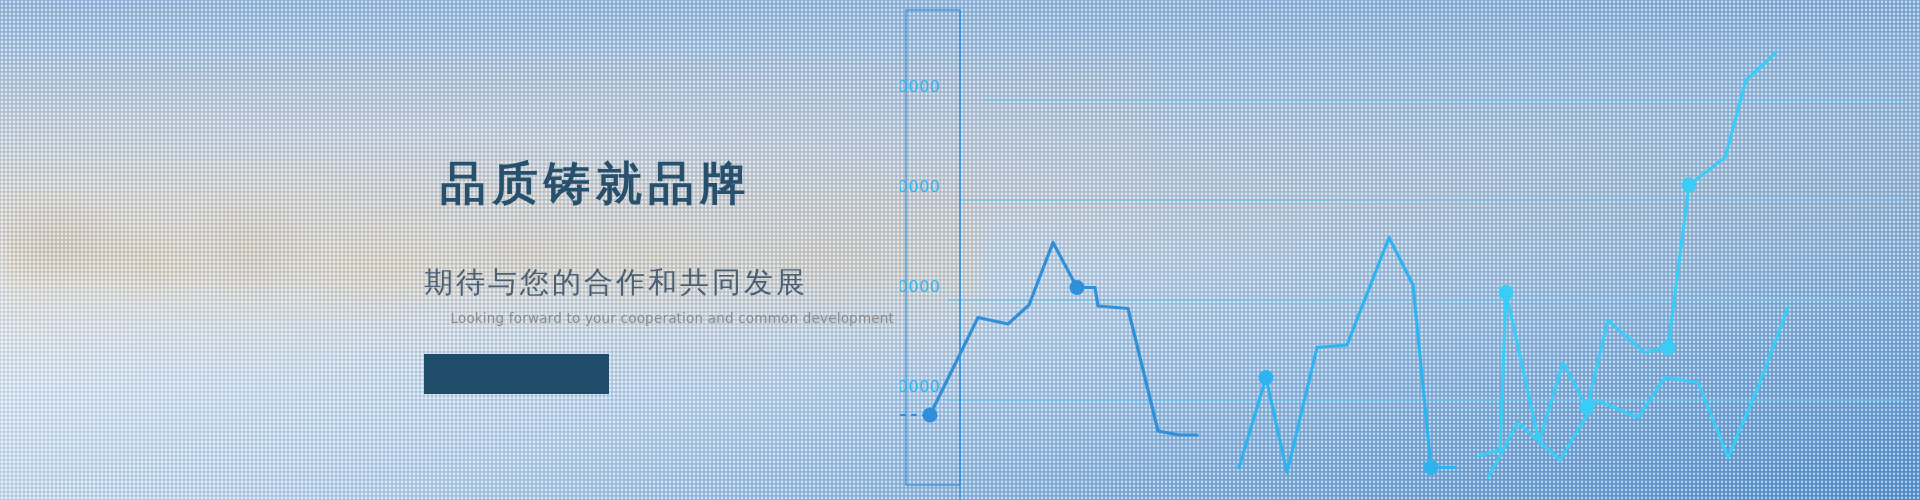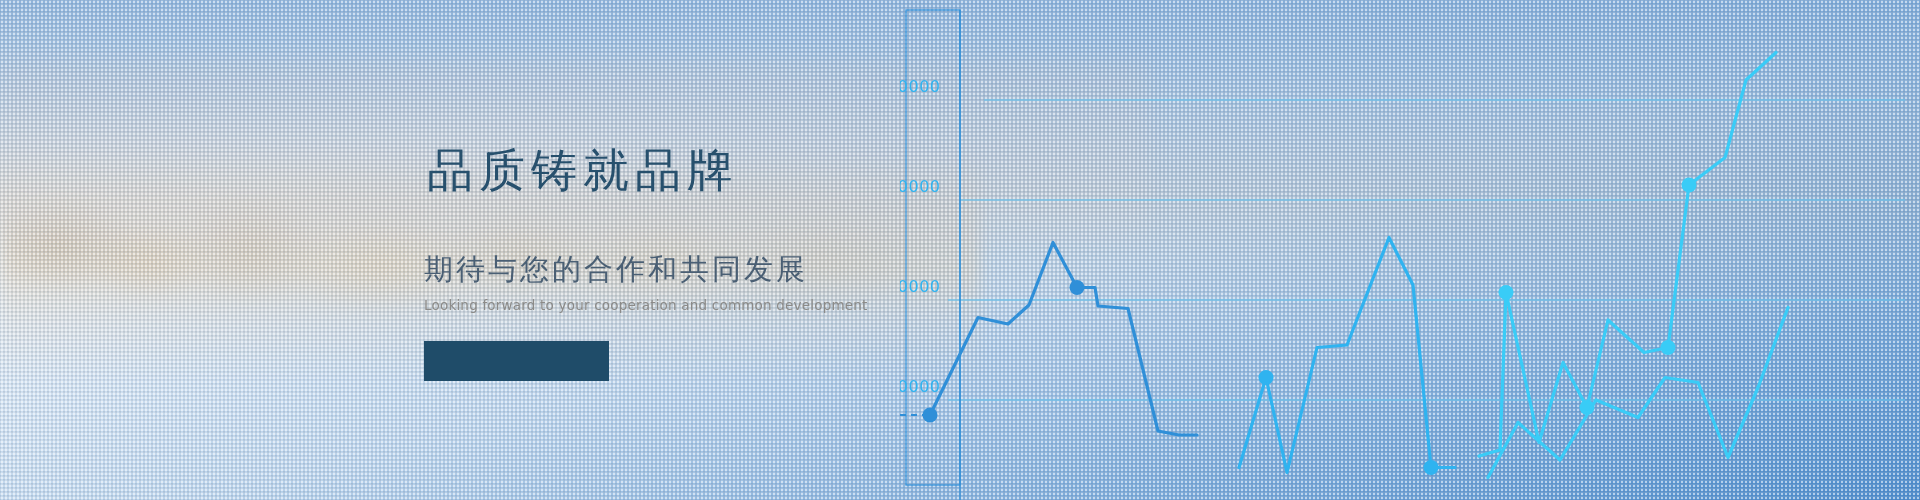--- a/index.html
+++ b/index.html
@@ -74,33 +74,34 @@
     background-image:repeating-linear-gradient(to bottom,
       rgba(255,255,255,0.10) 0px,
       rgba(255,255,255,0.10) 1px,
       rgba(0,0,0,0.00) 1px,
       rgba(0,0,0,0.00) 4px);
   }
 
   
   .copy{position:absolute;left:424px;top:140px;width:470px;}
   .headline{
-    margin:3px;font-size:46px;line-height:1.18;font-weight:400;
+    margin:16px;font-size:46px;line-height:1.18;font-weight:700;
     letter-spacing:6px;color:#27506d;
     font-family:"DejaVu Sans","Liberation Sans",sans-serif;
   }
   .subhead{
     margin:55px 0 0 0;font-size:29px;line-height:1.2;font-weight:400;
     letter-spacing:3px;color:#4a5f74;
     font-family:"DejaVu Sans","Liberation Sans",sans-serif;
   }
   .subhead-en{
     margin:10px 0 0 0;font-size:13.5px;line-height:1.25;font-weight:400;
     letter-spacing:0.2px;color:#8b8a88;
     font-family:"DejaVu Sans","Liberation Sans",sans-serif;
+    text-align:right;
   }
   .cta{
     margin-top:27px;width:185px;height:40px;
     background:#1f4c69;border:0;padding:0;display:block;
     color:#e8f0f6;font-size:14px;letter-spacing:2px;
     font-family:"DejaVu Sans","Liberation Sans",sans-serif;
     cursor:pointer;text-align:center;line-height:40px;
   }
 
   

